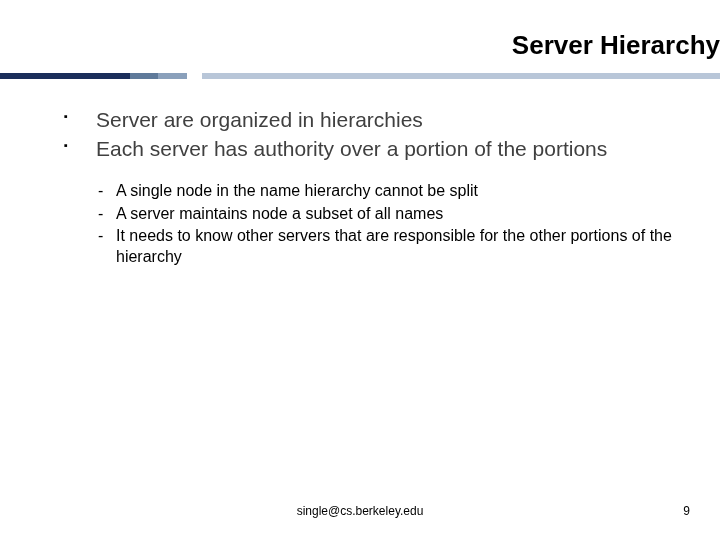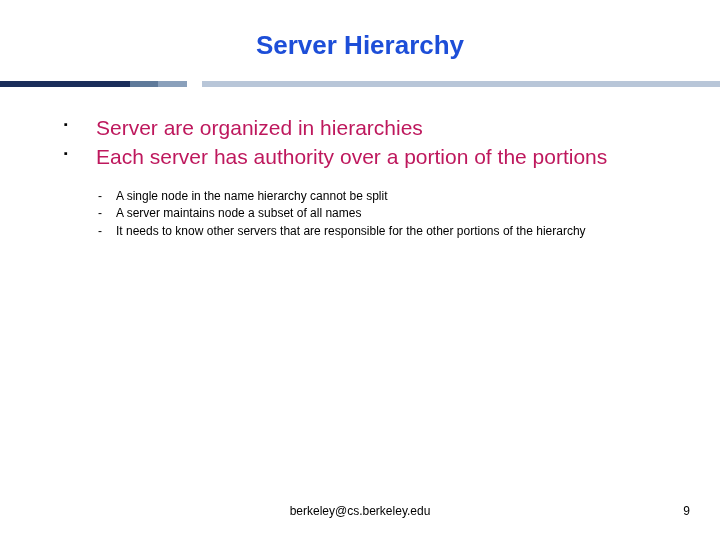--- a/index.html
+++ b/index.html
@@ -5,26 +5,26 @@
     * { margin: 0; padding: 0; box-sizing: border-box; }
     body {
       width: 720px;
       height: 540px;
       background: #ffffff;
       font-family: Arial, Helvetica, sans-serif;
       position: relative;
       overflow: hidden;
     }
     .slide-title {
-      text-align: center;
+      text-align: right;
       font-size: 26px;
       font-weight: bold;
-      color: #1d4ed8;
+      color: #000000;
       padding-top: 30px;
-      padding-bottom: 20px;
+      padding-bottom: 12px;
     }
     .divider {
       width: 100%;
       height: 6px;
       background: linear-gradient(to right,
         #1a2e5a 0%, #1a2e5a 18%,
         #5f7a9a 18%, #5f7a9a 22%,
         #8aa0bb 22%, #8aa0bb 26%,
         #ffffff 26%, #ffffff 28%,
         #b8c6d8 28%, #b8c6d8 100%);
@@ -33,40 +33,40 @@
       padding: 28px 48px 0 48px;
     }
     .main-bullets {
       list-style: none;
     }
     .main-bullets > li {
       position: relative;
       padding-left: 48px;
       font-size: 21px;
       line-height: 1.28;
-      color: #be185d;
+      color: #404040;
       margin-bottom: 2px;
     }
     .main-bullets > li::before {
       content: "▪";
       position: absolute;
       left: 16px;
       top: 2px;
       font-size: 11px;
       color: #000000;
     }
     .sub-bullets {
       list-style: none;
       margin-top: 18px;
       margin-left: 48px;
     }
     .sub-bullets > li {
       position: relative;
       padding-left: 20px;
-      font-size: 12px;
+      font-size: 16px;
       line-height: 1.3;
       color: #000000;
       margin-bottom: 2px;
     }
     .sub-bullets > li::before {
       content: "-";
       position: absolute;
       left: 2px;
       top: 0;
       color: #000000;
@@ -103,15 +103,15 @@
     <li>Each server has authority over a portion of the portions</li>
   </ul>
   <ul class="sub-bullets">
     <li>A single node in the name hierarchy cannot be split</li>
     <li>A server maintains node a subset of all names</li>
     <li>It needs to know other servers that are responsible for the other portions of the hierarchy</li>
   </ul>
 </div>
 
 <div class="footer">
-  <span class="footer-email">berkeley@cs.berkeley.edu</span>
+  <span class="footer-email">single@cs.berkeley.edu</span>
   <span class="footer-num">9</span>
 </div>
 
 </body></html>

